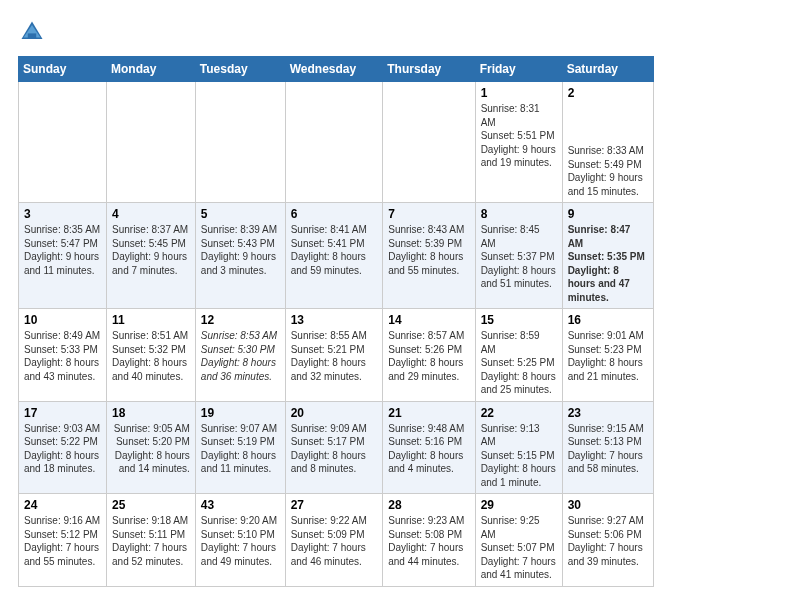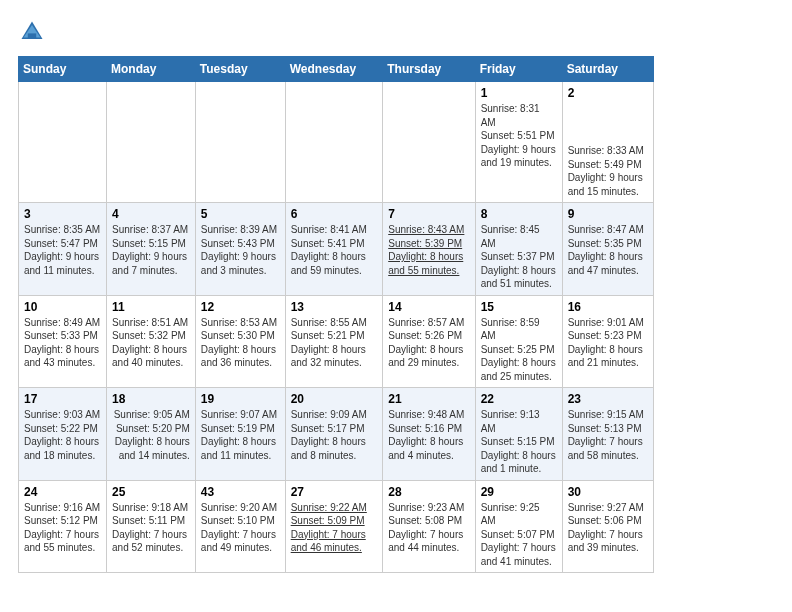--- a/index.html
+++ b/index.html
@@ -152,70 +152,70 @@
         <tr class="row-bg-alt">
           <td>
             <span class="day-number">3</span>
             <div class="day-info" style="white-space: pre-line;">Sunrise: 8:35 AM
 Sunset: 5:47 PM
 Daylight: 9 hours and 11 minutes.</div>
           </td>
           <td>
             <span class="day-number">4</span>
             <div class="day-info" style="white-space: pre-line;">Sunrise: 8:37 AM
-Sunset: 5:15 PM
+Sunset: 5:45 PM
 Daylight: 9 hours and 7 minutes.</div>
           </td>
           <td>
             <span class="day-number">5</span>
             <div class="day-info" style="white-space: pre-line;">Sunrise: 8:39 AM
 Sunset: 5:43 PM
 Daylight: 9 hours and 3 minutes.</div>
           </td>
           <td>
             <span class="day-number">6</span>
             <div class="day-info" style="white-space: pre-line;">Sunrise: 8:41 AM
 Sunset: 5:41 PM
 Daylight: 8 hours and 59 minutes.</div>
           </td>
           <td>
             <span class="day-number">7</span>
-            <div class="day-info" style="white-space: pre-line; text-decoration: underline;">Sunrise: 8:43 AM
+            <div class="day-info" style="white-space: pre-line;">Sunrise: 8:43 AM
 Sunset: 5:39 PM
 Daylight: 8 hours and 55 minutes.</div>
           </td>
           <td>
             <span class="day-number">8</span>
             <div class="day-info" style="white-space: pre-line;">Sunrise: 8:45 AM
 Sunset: 5:37 PM
 Daylight: 8 hours and 51 minutes.</div>
           </td>
           <td>
             <span class="day-number">9</span>
-            <div class="day-info" style="white-space: pre-line;">Sunrise: 8:47 AM
+            <div class="day-info" style="white-space: pre-line; font-weight: bold;">Sunrise: 8:47 AM
 Sunset: 5:35 PM
 Daylight: 8 hours and 47 minutes.</div>
           </td>
         </tr>
         <tr class="row-bg-light">
           <td>
             <span class="day-number">10</span>
             <div class="day-info" style="white-space: pre-line;">Sunrise: 8:49 AM
 Sunset: 5:33 PM
 Daylight: 8 hours and 43 minutes.</div>
           </td>
           <td>
             <span class="day-number">11</span>
             <div class="day-info" style="white-space: pre-line;">Sunrise: 8:51 AM
 Sunset: 5:32 PM
 Daylight: 8 hours and 40 minutes.</div>
           </td>
           <td>
             <span class="day-number">12</span>
-            <div class="day-info" style="white-space: pre-line;">Sunrise: 8:53 AM
+            <div class="day-info" style="white-space: pre-line; font-style: italic;">Sunrise: 8:53 AM
 Sunset: 5:30 PM
 Daylight: 8 hours and 36 minutes.</div>
           </td>
           <td>
             <span class="day-number">13</span>
             <div class="day-info" style="white-space: pre-line;">Sunrise: 8:55 AM
 Sunset: 5:21 PM
 Daylight: 8 hours and 32 minutes.</div>
           </td>
           <td>
@@ -295,21 +295,21 @@
 Daylight: 7 hours and 52 minutes.</div>
           </td>
           <td>
             <span class="day-number">43</span>
             <div class="day-info" style="white-space: pre-line;">Sunrise: 9:20 AM
 Sunset: 5:10 PM
 Daylight: 7 hours and 49 minutes.</div>
           </td>
           <td>
             <span class="day-number">27</span>
-            <div class="day-info" style="white-space: pre-line; text-decoration: underline;">Sunrise: 9:22 AM
+            <div class="day-info" style="white-space: pre-line;">Sunrise: 9:22 AM
 Sunset: 5:09 PM
 Daylight: 7 hours and 46 minutes.</div>
           </td>
           <td>
             <span class="day-number">28</span>
             <div class="day-info" style="white-space: pre-line;">Sunrise: 9:23 AM
 Sunset: 5:08 PM
 Daylight: 7 hours and 44 minutes.</div>
           </td>
           <td>

